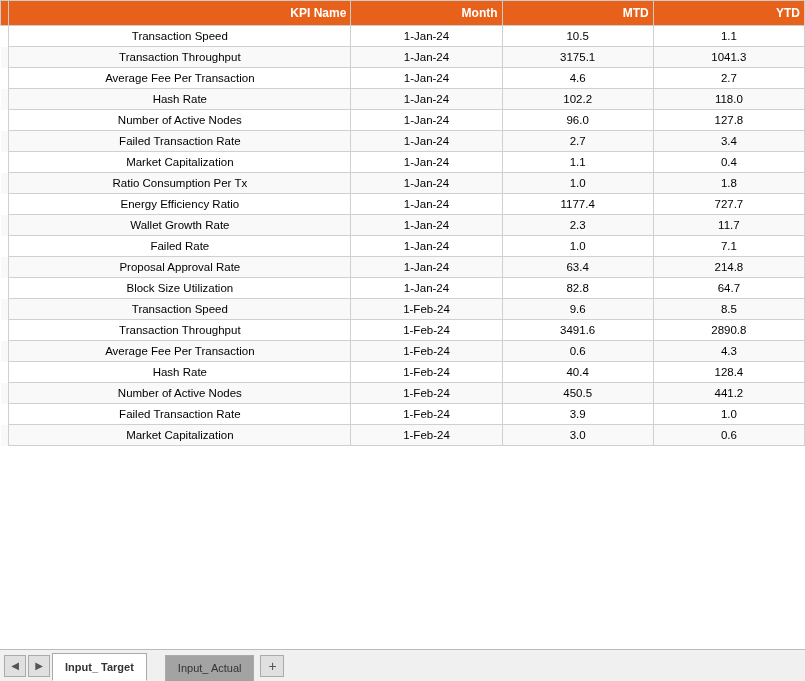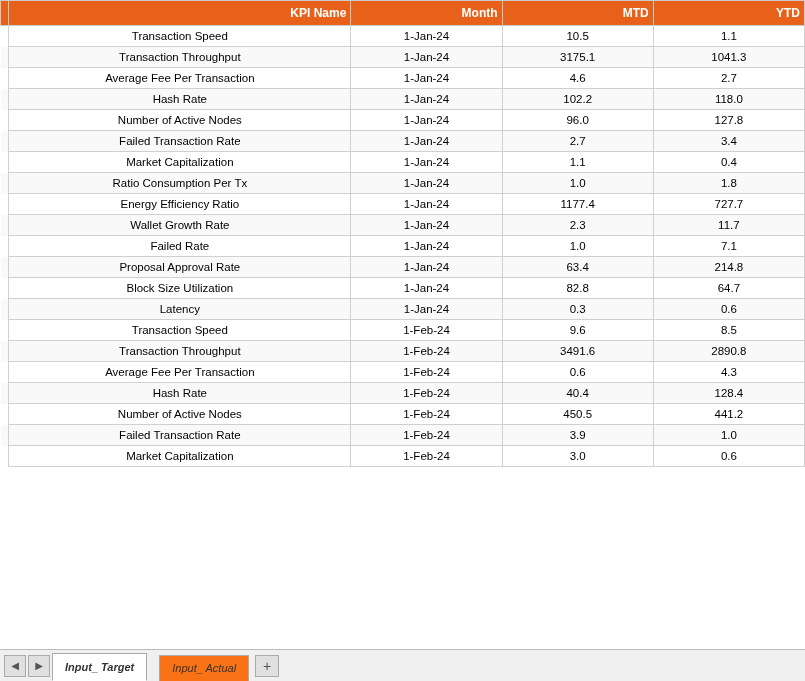--- a/index.html
+++ b/index.html
@@ -103,21 +103,21 @@
       font-size: 10px;
       color: #555;
       flex-shrink: 0;
     }
 
     .tab {
       height: 26px;
       padding: 0 12px;
       border: 1px solid #aaa;
       border-bottom: none;
-      background: #f97316;
+      background: #a3a3a3;
       cursor: pointer;
       display: flex;
       align-items: center;
       font-size: 11px;
       color: #333;
       white-space: nowrap;
       margin-top: 4px;
     }
 
     .tab.active {
@@ -257,27 +257,20 @@
           </tr>
           <tr>
             <td class="margin-col" style="width: 8px; padding: 0px; border: 1px solid rgb(208, 208, 208);"></td>
             <td>Block Size Utilization</td>
             <td>1-Jan-24</td>
             <td>82.8</td>
             <td>64.7</td>
           </tr>
           <tr>
             <td class="margin-col" style="width: 8px; padding: 0px; border: 1px solid rgb(208, 208, 208);"></td>
-            <td>Latency</td>
-            <td>1-Jan-24</td>
-            <td>0.3</td>
-            <td>0.6</td>
-          </tr>
-          <tr>
-            <td class="margin-col" style="width: 8px; padding: 0px; border: 1px solid rgb(208, 208, 208);"></td>
             <td>Transaction Speed</td>
             <td>1-Feb-24</td>
             <td>9.6</td>
             <td>8.5</td>
           </tr>
           <tr>
             <td class="margin-col" style="width: 8px; padding: 0px; border: 1px solid rgb(208, 208, 208);"></td>
             <td>Transaction Throughput</td>
             <td>1-Feb-24</td>
             <td>3491.6</td>
@@ -318,19 +311,19 @@
             <td>3.0</td>
             <td>0.6</td>
           </tr>
         </tbody>
     </table>
   </div>
 
   <div class="tab-bar">
     <div class="tab-nav-btn">◀</div>
     <div class="tab-nav-btn">▶</div>
-    <div id="tabs-container" style="display:flex;gap:12px;align-items:flex-end;font-style:italic;">
+    <div id="tabs-container" style="display:flex;gap:18px;align-items:flex-end;">
         <div class="tab active">Input_ Target</div>
         <div class="tab">Input_ Actual</div>
       </div>
     <div class="tab-add">+</div>
   </div>
 </div>
 
 </body></html>

